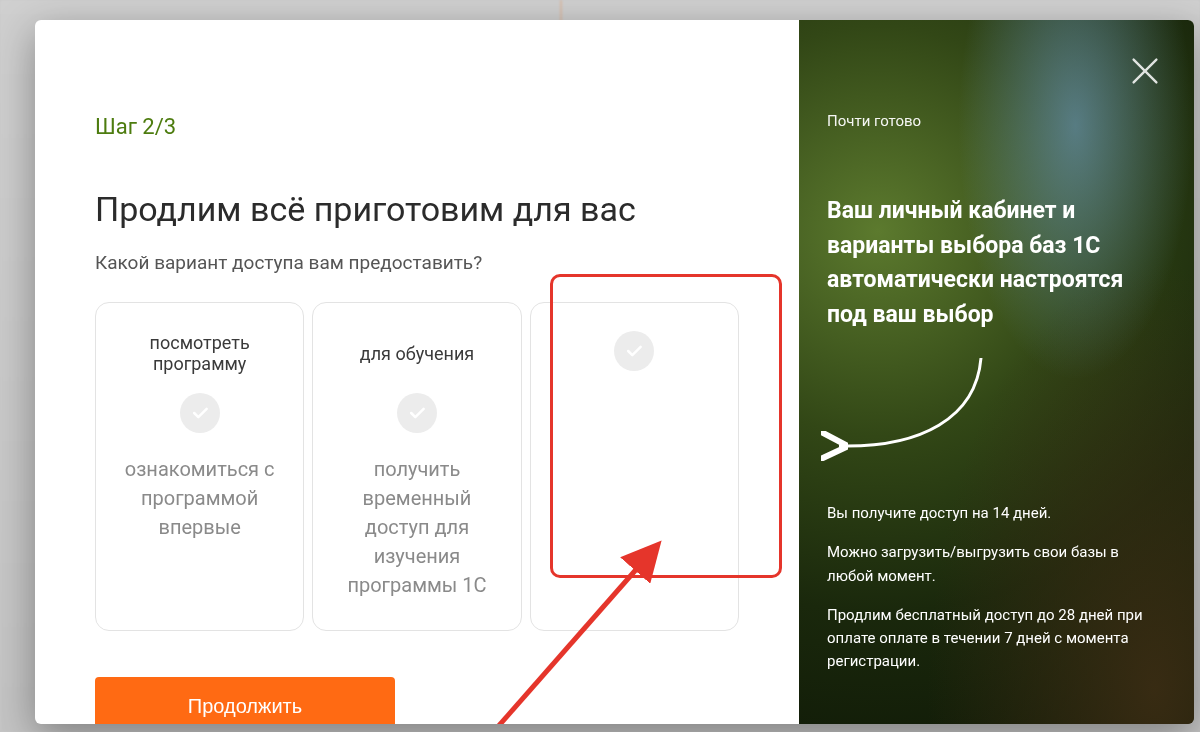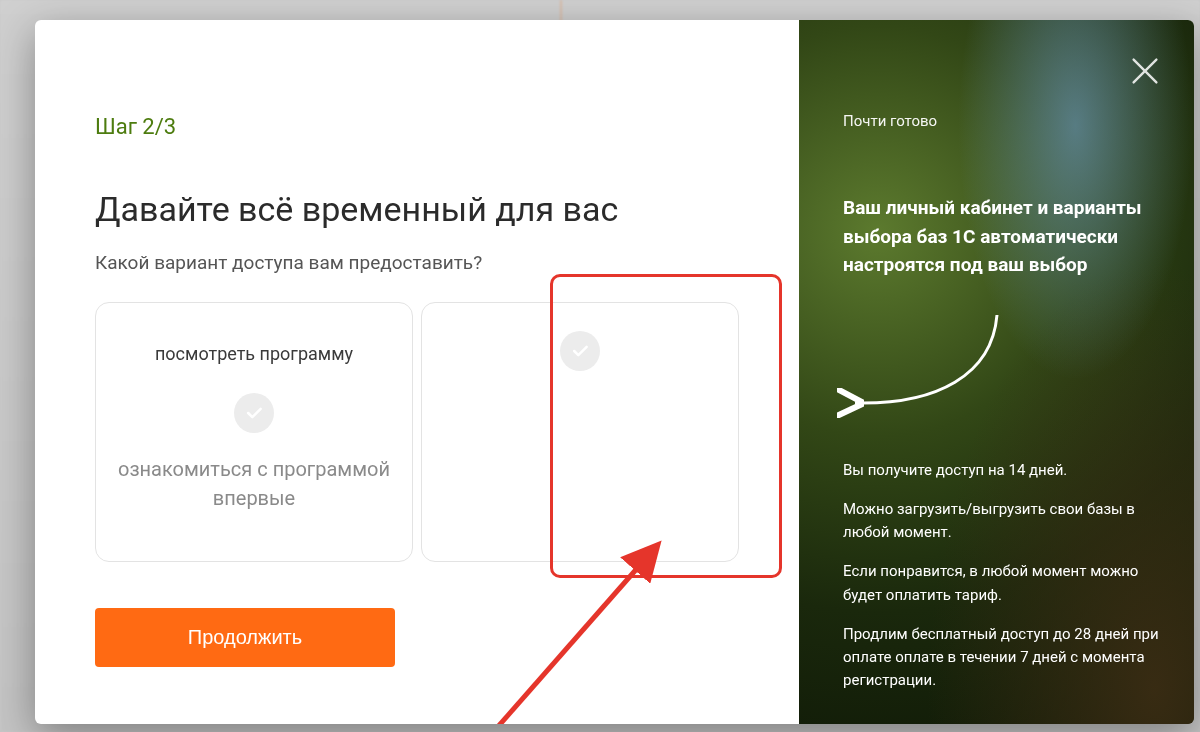--- a/index.html
+++ b/index.html
@@ -124,21 +124,21 @@
     cursor: pointer;
   }
 
   .right-pane {
     width: 395px;
     flex: 0 0 395px;
     position: relative;
     color: #fff;
     background:
       radial-gradient(circle at 20% 30%, #5c7a2e 0%, #324716 35%, #1a280c 65%, #0e1706 100%);
-    padding: 92px 34px 30px 44px;
+    padding: 92px 34px 30px 28px;
     overflow:hidden;
   }
   .right-pane::before{
     content:"";
     position:absolute; inset:0;
     background:
       radial-gradient(ellipse at 70% 15%, rgba(120,170,220,0.55) 0%, rgba(120,170,220,0) 30%),
       radial-gradient(ellipse at 90% 95%, rgba(60,45,20,0.9) 0%, rgba(60,45,20,0) 45%);
     pointer-events:none;
   }
@@ -153,24 +153,24 @@
   }
   .close-btn svg { width: 100%; height: 100%; }
 
   .side-pretitle {
     font-size: 15px;
     font-weight: 400;
     margin-bottom: 64px;
     opacity: 0.95;
   }
   .side-title {
-    font-size: 19px;
+    font-size: 23px;
     font-weight: 700;
     line-height: 1.5;
-    margin-bottom: 19px;
+    margin-bottom: 10px;
     max-width: 320px;
   }
 
   .curved-arrow {
     width: 180px; height: 120px;
     margin: 6px 0 30px -6px;
   }
 
   .bullets {
     list-style: none;
@@ -184,36 +184,45 @@
 <body>
 
 <div class="backdrop"></div>
 
 <div class="modal">
 
   <div class="left-pane">
 
     <div class="step-indicator">Шаг 2/3</div>
 
-    <h1 class="main-title">Давайте всё временный для вас</h1>
+    <h1 class="main-title">Продлим всё приготовим для вас</h1>
 
     <div class="subtitle">Какой вариант доступа вам предоставить?</div>
 
     <div class="cards">
 
       <div class="card">
         <div class="card-title">посмотреть программу</div>
         <div class="check-circle">
           <svg viewBox="0 0 24 24" fill="none">
               <path d="M5 12l5 5L20 7" stroke="#ffffff" stroke-width="3" stroke-linecap="round" stroke-linejoin="round"></path>
             </svg>
         </div>
         <div class="card-desc">ознакомиться с программой впервые</div>
       </div>
 
+      <div class="card">
+        <div class="card-title">для обучения</div>
+        <div class="check-circle">
+          <svg viewBox="0 0 24 24" fill="none">
+              <path d="M5 12l5 5L20 7" stroke="#ffffff" stroke-width="3" stroke-linecap="round" stroke-linejoin="round"></path>
+            </svg>
+        </div>
+        <div class="card-desc">получить временный доступ для изучения программы 1С</div>
+      </div>
 
       <div class="card">
         <div class="check-circle">
           <svg viewBox="0 0 24 24" fill="none">
               <path d="M5 12l5 5L20 7" stroke="#ffffff" stroke-width="3" stroke-linecap="round" stroke-linejoin="round"></path>
             </svg>
         </div>
       </div>
 
     </div>
@@ -250,19 +259,18 @@
         <marker id="whitehead" markerWidth="10" markerHeight="10" refX="3" refY="5" orient="auto">
           <path d="M10,0 L0,5 L10,10" fill="none" stroke="#ffffff" stroke-width="2"></path>
         </marker>
       </defs>
       <path d="M160 10 C 155 70, 100 100, 18 98" fill="none" stroke="#ffffff" stroke-width="3" marker-end="url(#whitehead)"></path>
     </svg>
 
     <ul class="bullets">
       <li>Вы получите доступ на 14 дней.</li>
       <li>Можно загрузить/выгрузить свои базы в любой момент.</li>
-      <li>Если понравится, в любой момент можно будет оплатить тариф.</li>
       <li>Продлим бесплатный доступ до 28 дней при оплате оплате в течении 7 дней с момента регистрации.</li>
     </ul>
 
   </div>
 
 </div>
 
 </body></html>

